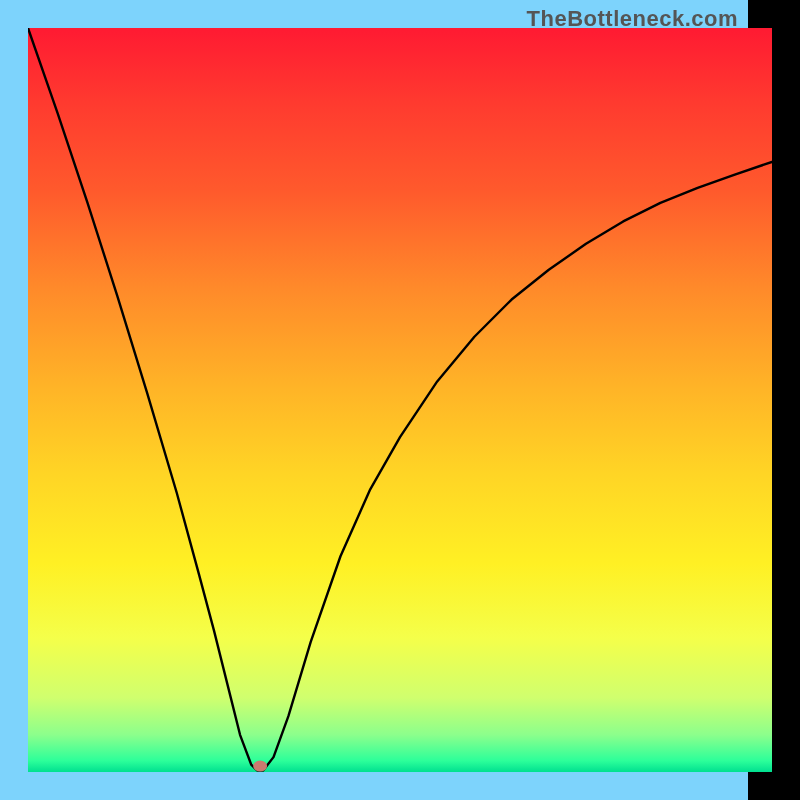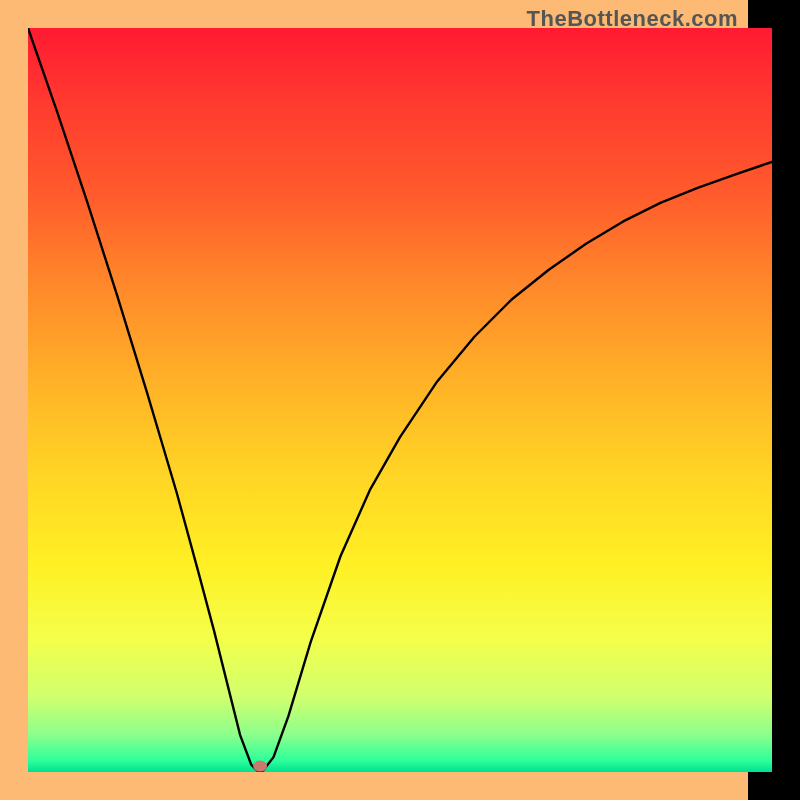--- a/index.html
+++ b/index.html
@@ -8,21 +8,21 @@
     width: 800px;
     height: 800px;
     background: #000;
     font-family: Arial, Helvetica, sans-serif;
     overflow: hidden;
   }
   .frame {
     position: relative;
     width: 748px;
     height: 800px;
-    background: #fdba74;
+    background: #7dd3fc;
   }
   .plot-area {
     position: absolute;
     left: 28px;
     top: 28px;
     width: 744px;
     height: 744px;
     overflow: hidden;
   }
   .watermark {

